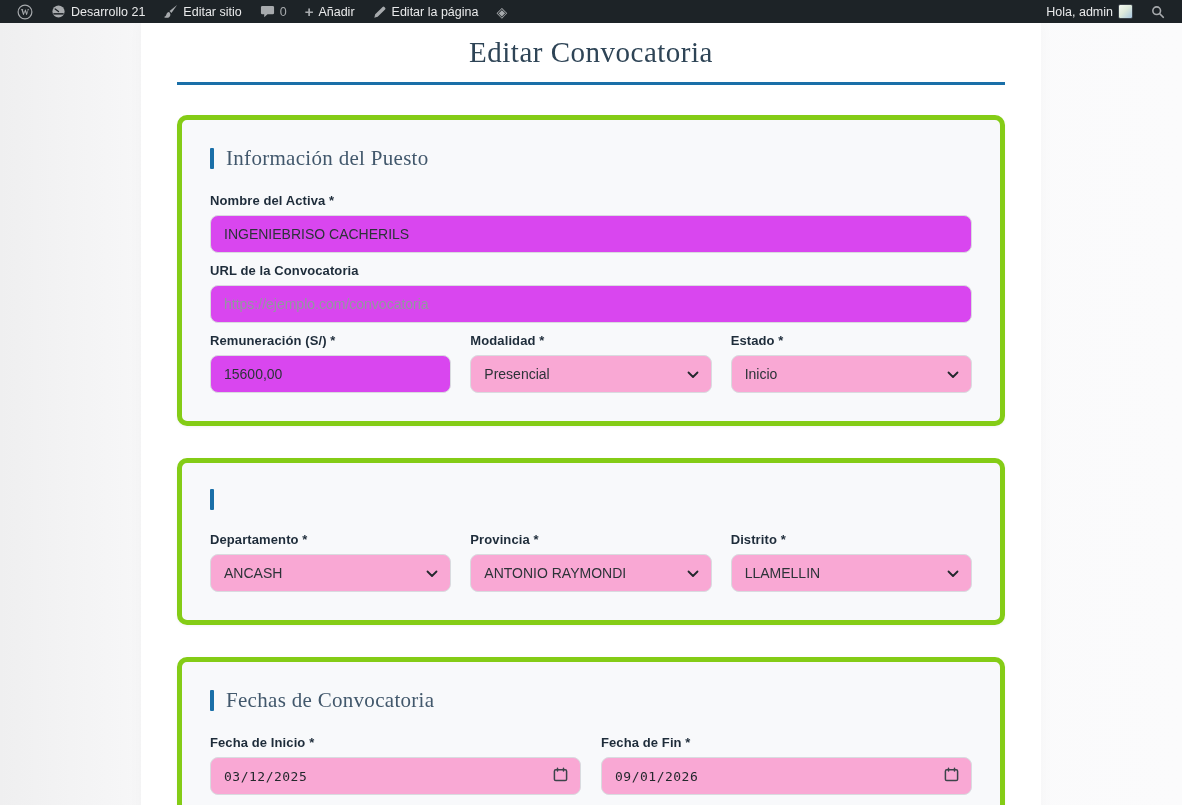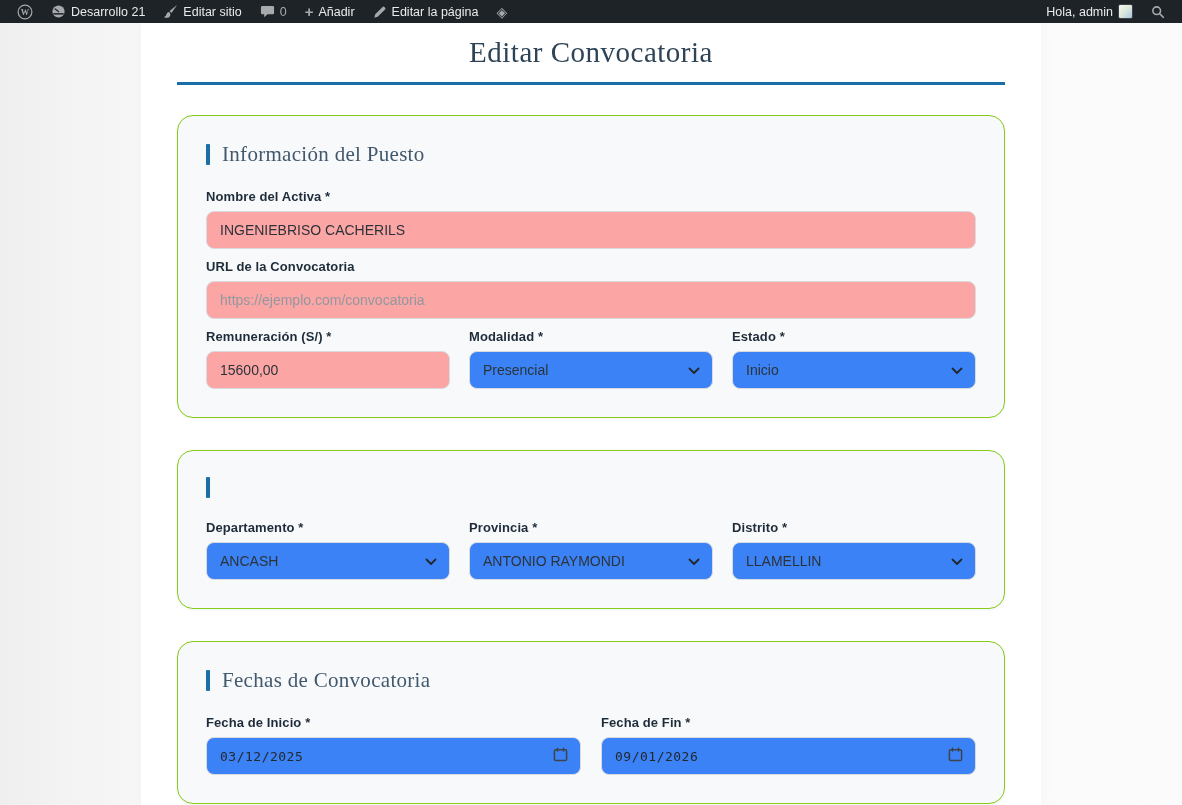--- a/index.html
+++ b/index.html
@@ -47,54 +47,54 @@
   }
   .title-rule {
     width:828px; margin:13px auto 0 auto;
     border:none; border-top:3px solid #1a6fa8;
   }
 
   
   .card {
     width:828px; margin:30px auto 0 auto;
     background:#f8f9fb;
-    border:1px solid #84cc16;
-    border-radius:16px;
+    border:5px solid #84cc16;
+    border-radius:10px;
     box-shadow:0 1px 3px rgba(20,40,60,0.05);
     padding:26px 28px 28px 28px;
   }
   .card + .card { margin-top:32px; }
   .section-heading { display:flex; align-items:center; margin-bottom:22px; }
   .accent-bar { width:4px; height:21px; background:#1a6fa8; border-radius:1px; margin-right:12px; }
   .section-title {
     font-family:"Liberation Serif","DejaVu Serif",serif;
     font-weight:400; font-size:21px; color:#42586c; letter-spacing:0.3px;
   }
 
   .field { margin-top:10px; }
   .field:first-of-type { margin-top:0; }
   .field-label {
     display:block; font-size:13px; font-weight:700;
     color:#1e2c3a; margin-bottom:7px; letter-spacing:0.1px;
   }
   .text-input {
     width:100%; height:38px;
     border:1px solid #d9dbdf; border-radius:8px;
-    background:#fca5a5; padding:12px 13px;
+    background:#d946ef; padding:12px 13px;
     font-family:"Liberation Sans",sans-serif;
     font-size:14px; color:#2c3338; outline:none;
   }
   .text-input::placeholder { color:#9298a0; }
 
   .grid-3 { display:grid; grid-template-columns:repeat(3,1fr); gap:19px; margin-top:10px; }
   .grid-2 { display:grid; grid-template-columns:repeat(2,1fr); gap:20px; margin-top:10px; }
 
   .select-box, .date-box {
     height:38px; border:1px solid #d9dbdf; border-radius:8px;
-    background:#3b82f6; display:flex; align-items:center;
+    background:#f9a8d4; display:flex; align-items:center;
     padding:0 12px 0 13px; cursor:pointer;
   }
   .select-value { flex:1; font-size:14px; color:#2c3338; overflow:hidden; white-space:nowrap; }
   .date-value {
     flex:1; font-family:"DejaVu Sans Mono",monospace;
     font-size:13px; color:#23282d; letter-spacing:0.5px;
   }
 </style>
 </head>
 <body>

